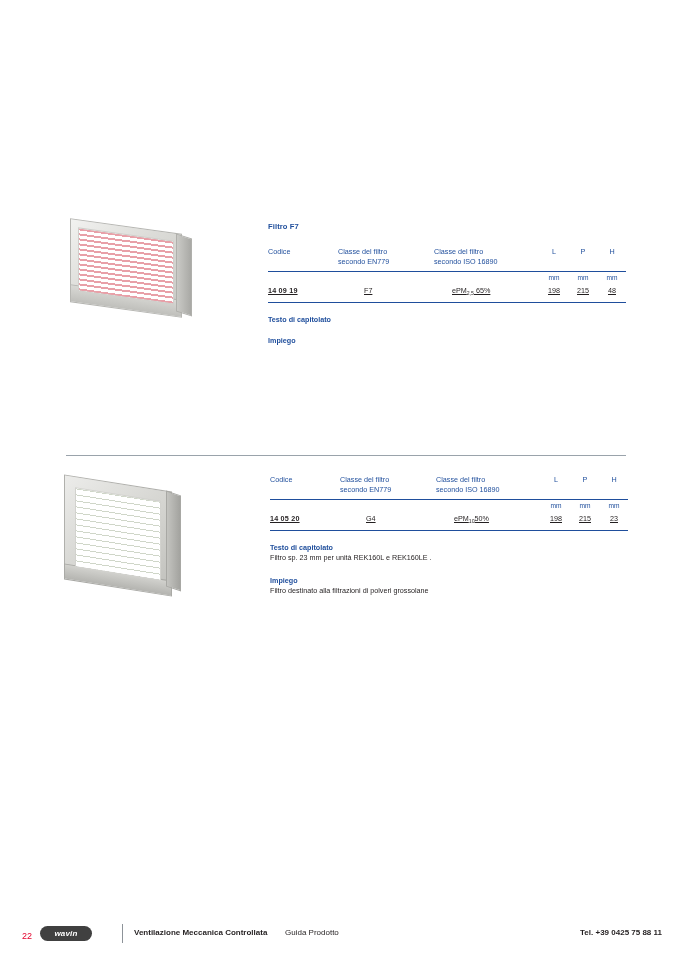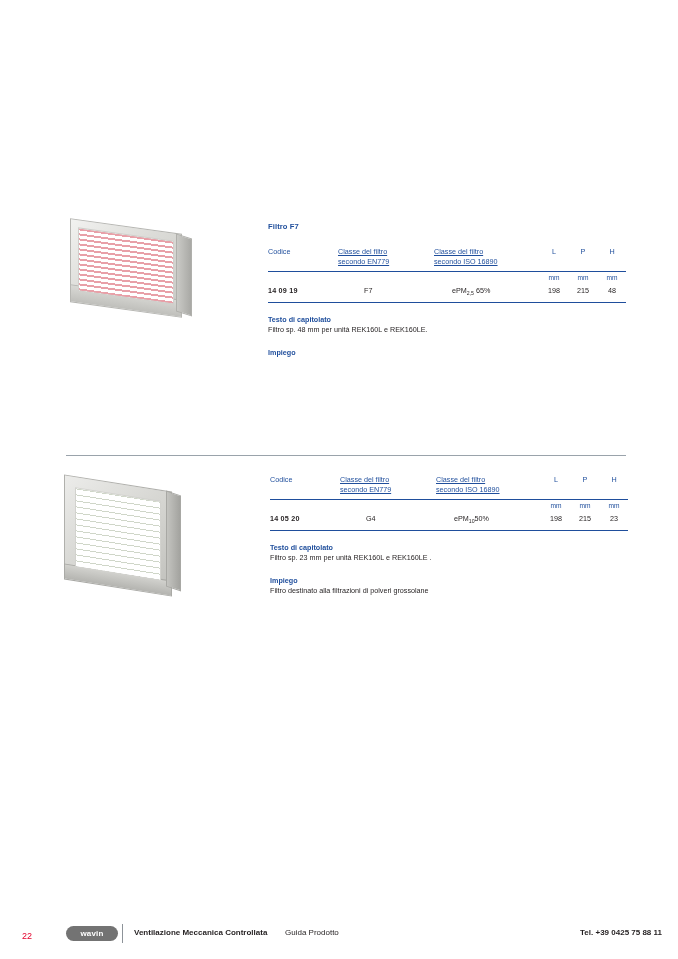--- a/index.html
+++ b/index.html
@@ -153,38 +153,39 @@
     font-size: 7.2px;
   }
   table.spec th {
     color: #1f4e9c;
     font-weight: normal;
     text-align: left;
     vertical-align: top;
     padding: 0 0 2px 0;
     line-height: 1.35;
   }
-  table.spec th.c2, table.spec th.c3 { text-align: left; text-decoration: underline; }
+  table.spec th.c2, table.spec th.c3 { text-align: left; }
   table.spec th.num { text-align: center; }
   .rule {
     border-bottom: .7px solid #1f4e9c;
     height: 0;
     width: 358px;
     margin: 3px 0 0 0;
   }
   .units-row td {
     color: #1f4e9c;
     font-size: 6.6px;
     padding: 2px 0 3px 0;
     text-align: center;
   }
   .data-row td {
     font-size: 7.2px;
     padding: 2px 0 4px 0;
     color: #231f20;
+    text-decoration: underline;
   }
   .data-row td.code { font-weight: bold; letter-spacing: .2px; }
   .data-row td.ctr { text-align: center; }
   .data-row td.lft { text-align: left; }
 
   .col-code { width: 70px; }
   .col-en   { width: 96px; }
   .col-iso  { width: 106px; }
   .col-l    { width: 28px; }
   .col-p    { width: 30px; }
@@ -224,27 +225,28 @@
   }
   .footer .pgnum {
     position: absolute;
     left: 22px; top: 6px;
     color: #e4002b;
     font-weight: normal;
     font-size: 9px;
   }
   .logo {
     position: absolute;
-    left: 66px; top: 1px;
+    left: 40px; top: 1px;
     width: 52px; height: 15px;
-    background: #737373;
+    background: #404040;
     border-radius: 8px;
     color: #fff;
     font-size: 8px;
     font-weight: bold;
+    font-style: italic;
     text-align: center;
     line-height: 15px;
     letter-spacing: .2px;
   }
   .vsep {
     position: absolute;
     left: 122px; top: -1px;
     width: 0; height: 19px;
     border-left: 1px solid #8d9399;
   }
@@ -342,21 +344,20 @@
             <td class="lft"><span style="margin-left:18px"><span>ePM</span><sub>2,5</sub><span> 65%</span></span></td>
             <td class="ctr">198</td>
             <td class="ctr">215</td>
             <td class="ctr">48</td>
           </tr>
         </tbody>
       </table>
       <div class="rule"></div>
 
       <div class="sec-head">Testo di capitolato</div>
-      <div class="sec-body">Filtro sp. 48 mm per unità REK160L e REK160LE.</div>
 
       <div class="sec-head">Impiego</div>
     </div>
   </div>
 
   <div class="divider"></div>
 
   <div class="product p2">
 
     <div class="photo" style="left:62px">

